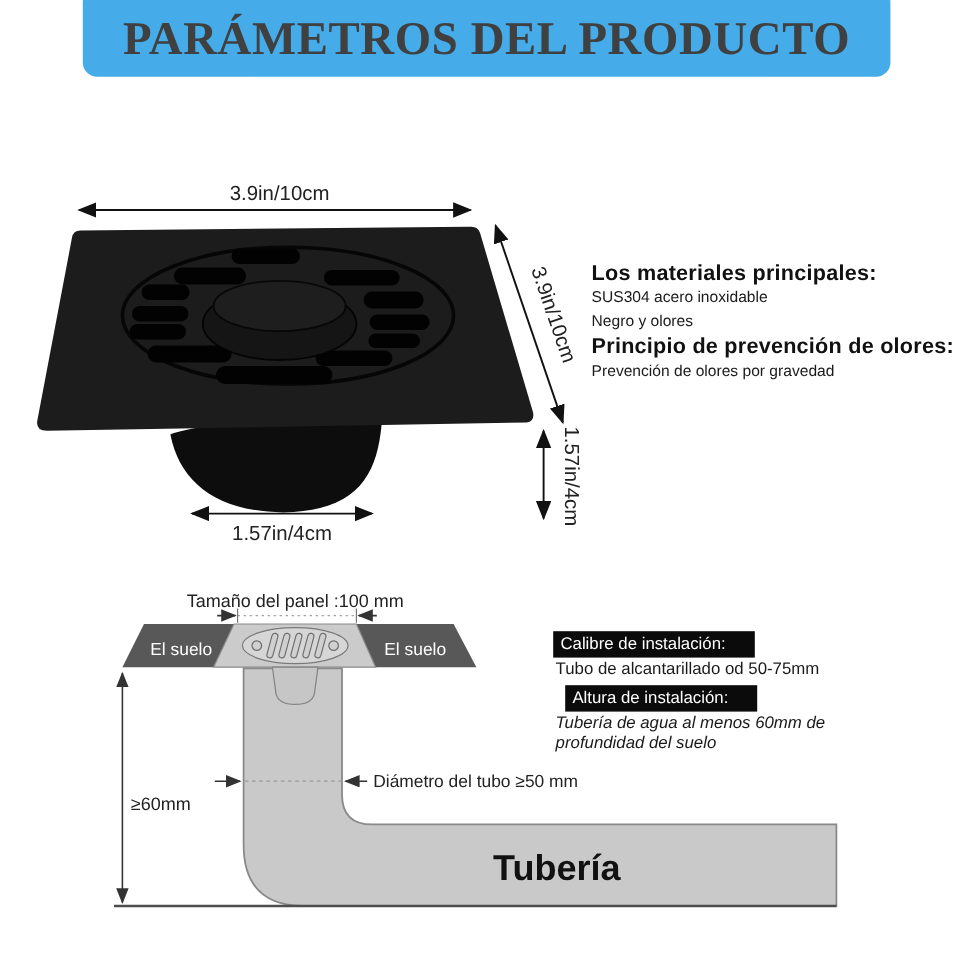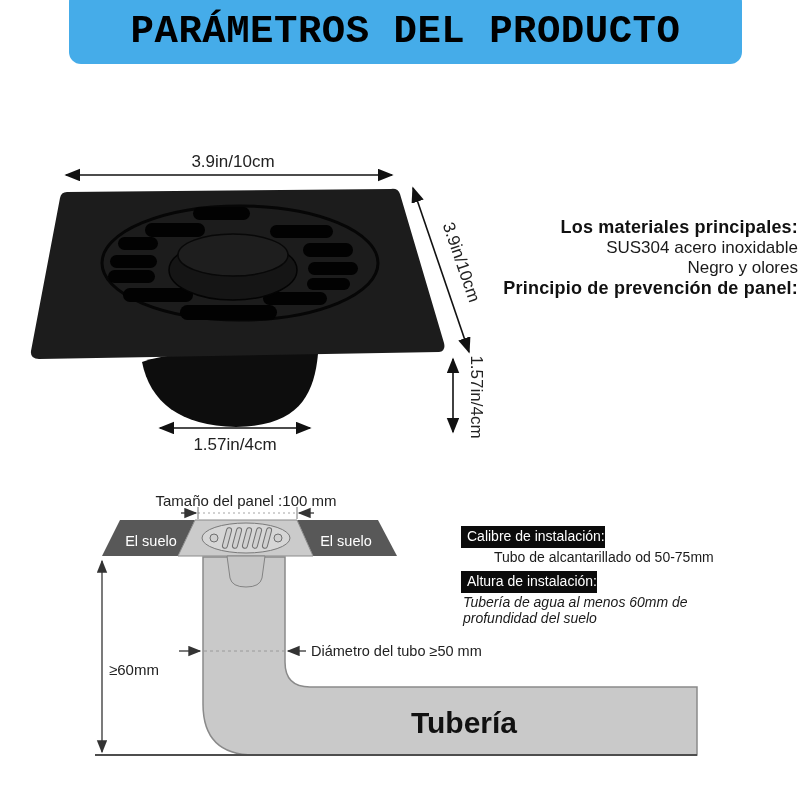--- a/index.html
+++ b/index.html
@@ -4,35 +4,35 @@
 <style>
   * { margin:0; padding:0; box-sizing:border-box; }
   html,body { width:800px; height:800px; background:#ffffff; overflow:hidden;
               font-family:"Liberation Sans", sans-serif; position:relative; }
   .abs { position:absolute; }
 
   
   .banner { left:69px; top:-10px; width:673px; height:74px; background:#45ACE9;
             border-radius:12px; display:flex; align-items:center; justify-content:center;
             padding-top:10px; }
-  .banner-title { font-family:Liberation Mono, monospace; font-weight:bold; font-size:39px;
-                  color:#000000; letter-spacing:0.5px; white-space:nowrap; }
+  .banner-title { font-family:Liberation Serif, serif; font-weight:bold; font-size:39px;
+                  color:#404040; letter-spacing:0.5px; white-space:nowrap; }
 
   
-  .specs { left:493px; top:217px; width:305px; color:#111;text-align:right; }
+  .specs { left:493px; top:217px; width:305px; color:#111; }
   .spec-h { font-size:18px; font-weight:bold; line-height:21px; letter-spacing:0.2px; }
-  .spec-v { font-size:17px; line-height:20px; color:#1a1a1a; }
+  .spec-v { font-size:13px; line-height:20px; color:#1a1a1a; }
 
   
   .badge { background:#0b0b0b; color:#ffffff; font-size:14px; line-height:17px;
-           padding:2px 0 3px 6px; display:inline-block; white-space:nowrap; }
+           padding:2px 24px 3px 6px; display:inline-block; white-space:nowrap; }
   .badge1 { left:461px; top:526px; }
-  .badge2 { left:461px; top:571px;text-align:right; }
+  .badge2 { left:471px; top:571px;text-align:right; }
   .install-text { color:#1a1a1a; font-size:14px; line-height:16px; }
-  .itext1 { left:463px; top:549px; white-space:nowrap;margin-left:31px; }
+  .itext1 { left:463px; top:549px; white-space:nowrap; }
   .itext2 { left:463px; top:594px; width:232px;font-style:italic; }
 
   svg text { font-family:"Liberation Sans", sans-serif; }
   .dim-label { font-size:17px; fill:#222; }
   .diag-label { font-size:15px; fill:#222; }
   .diag-label-sm { font-size:14.5px; fill:#222; }
   .floor-label { font-size:14.5px; fill:#ffffff; }
   .pipe-title { font-size:30px; font-weight:bold; fill:#111; }
 </style>
 </head>
@@ -85,21 +85,22 @@
   <text x="471" y="267" text-anchor="middle" class="dim-label" transform="rotate(90 471 267)">1.57in/4cm</text>
 
   <line x1="160" y1="298" x2="310" y2="298" stroke="#111" stroke-width="1.6" marker-start="url(#ab)" marker-end="url(#ab)"></line>
   <text x="235" y="320" text-anchor="middle" class="dim-label">1.57in/4cm</text>
 </svg>
 
 <div class="abs specs">
   <div class="spec-h">Los materiales principales:</div>
   <div class="spec-v">SUS304 acero inoxidable</div>
   <div class="spec-v">Negro y olores</div>
-  <div class="spec-h">Principio de prevención de panel:</div>
+  <div class="spec-h">Principio de prevención de olores:</div>
+  <div class="spec-v">Prevención de olores por gravedad</div>
 </div>
 
 <svg class="abs" style="left:0px; top:488px;" width="720" height="300" viewBox="0 0 720 300">
   <defs>
     <marker id="ag" markerWidth="12" markerHeight="10" refX="9" refY="4" orient="auto-start-reverse">
       <path d="M0,0 L10,4 L0,8 Z" fill="#333"></path>
     </marker>
   </defs>
 
   <text x="246" y="18" text-anchor="middle" class="diag-label">Tamaño del panel :100 mm</text>

